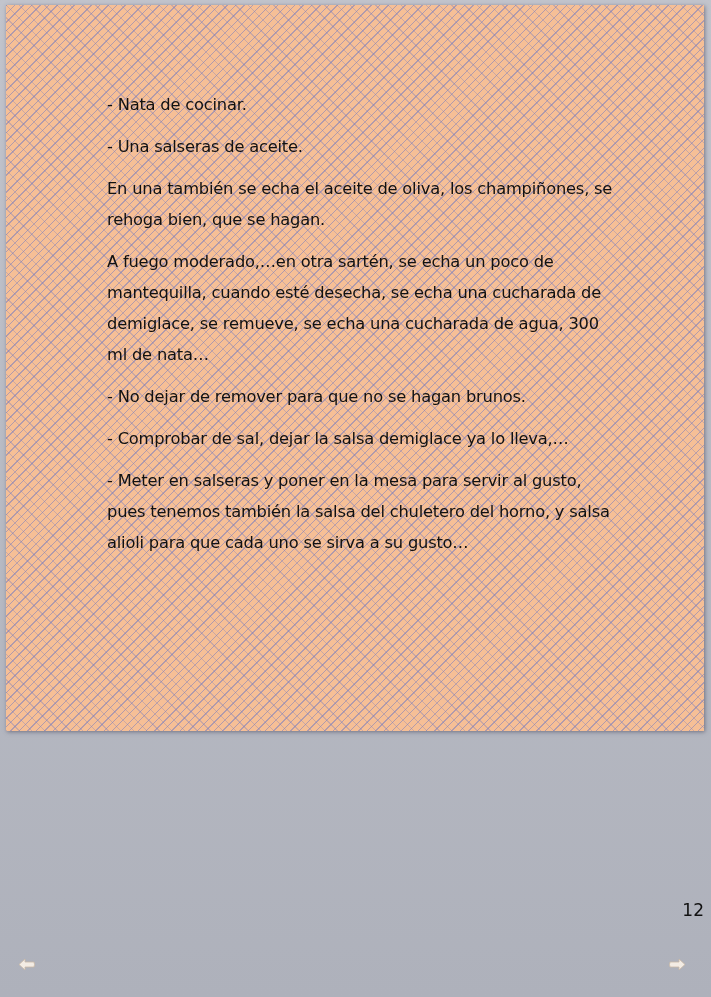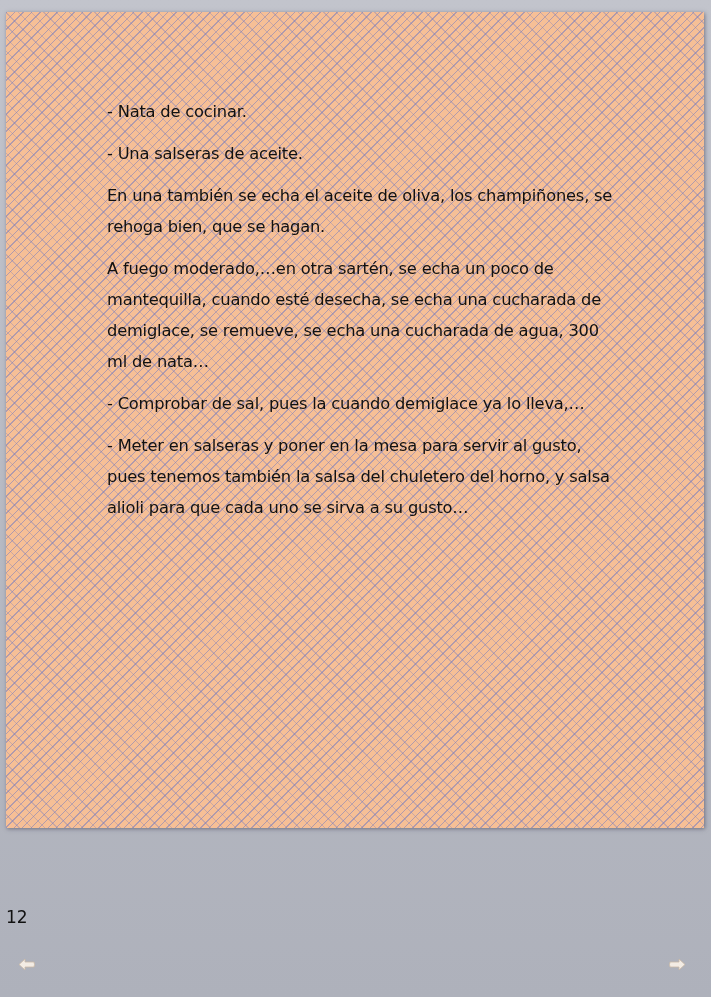--- a/index.html
+++ b/index.html
@@ -12,23 +12,23 @@
     }
     .viewer {
       position: relative;
       width: 711px;
       height: 997px;
       background: linear-gradient(#c2c4cc, #aeb1bb);
     }
     .page {
       position: absolute;
       left: 6px;
-      top: 12px;
+      top: 5px;
       width: 698px;
-      height: 816px;
+      height: 726px;
       background-color: #f6bf96;
       background-image:
         repeating-linear-gradient(135deg, rgba(120,125,190,0.55) 0px, rgba(120,125,190,0.55) 1px, transparent 1px, transparent 6px),
         repeating-linear-gradient(45deg, rgba(120,125,190,0.35) 0px, rgba(120,125,190,0.35) 1px, transparent 1px, transparent 9px);
       box-shadow: 1px 1px 4px rgba(60,60,80,0.55);
     }
     .content {
       position: absolute;
       left: 101px;
       top: 84px;
@@ -41,21 +41,21 @@
     }
     .para {
       margin: 0 0 11px 0;
       padding: 0;
     }
     .page-number {
       position: absolute;
       left: 0;
       top: 895px;
       width: 698px;
-      text-align: left;
+      text-align: right;
       font-family: "DejaVu Sans", sans-serif;
       font-size: 17px;
       color: #111;
     }
     .nav-arrow {
       position: absolute;
       top: 957px;
       width: 18px;
       height: 13px;
       cursor: pointer;
@@ -66,21 +66,22 @@
 </head>
 <body>
 
 <div class="viewer">
   <div class="page">
     <div class="content">
       <p class="para">- Nata de cocinar.</p>
       <p class="para">- Una salseras de aceite.</p>
       <p class="para">En una también se echa el aceite de oliva, los champiñones, se rehoga bien, que se hagan.</p>
       <p class="para">A fuego moderado,…en otra sartén, se echa un poco de mantequilla, cuando esté desecha, se echa una cucharada de demiglace, se remueve, se echa una cucharada de agua, 300 ml de nata…</p>
-      <p class="para">- Comprobar de sal, pues la  cuando demiglace ya lo lleva,…</p>
+      <p class="para">- No dejar de remover para que no se hagan brunos.</p>
+      <p class="para">- Comprobar de sal, dejar la  salsa demiglace ya lo lleva,…</p>
       <p class="para">- Meter en salseras y poner en la mesa para servir al gusto, pues tenemos también la salsa del chuletero del horno, y salsa alioli para que cada uno se sirva a su gusto…</p>
     </div>
     <div class="page-number">12</div>
   </div>
 
   <div class="nav-arrow nav-prev">
     <svg width="18" height="13" viewBox="0 0 18 13">
       <path d="M1 6.5 L7 1 L7 4 L16 4 Q17 6.5 16 9 L7 9 L7 12 Z" fill="#f3ece4" stroke="#c9b9a6" stroke-width="0.8"></path>
     </svg>
   </div>

